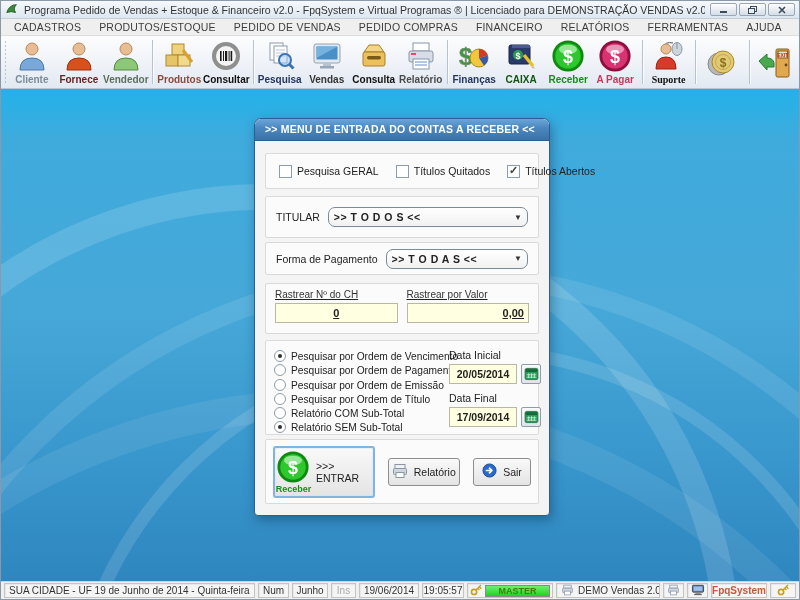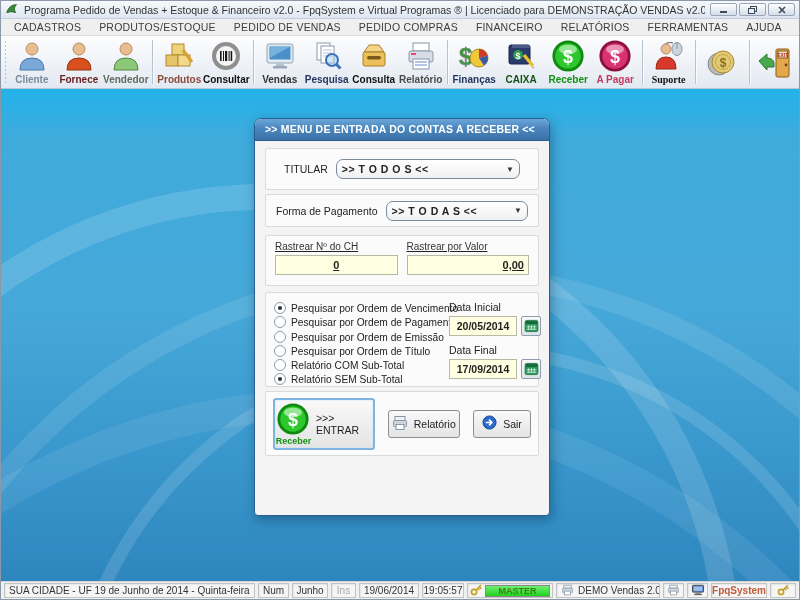--- a/index.html
+++ b/index.html
@@ -49,21 +49,21 @@
                letter-spacing:.2px; border-bottom:1px solid #2a5f93; white-space:nowrap; }
   .dlg-body { position:relative; height:375px; padding:0 10px; }
   .panel { background:#fbfbfb; border:1px solid #dadada; border-radius:2px; }
 
   .p-checks { margin-top:12px; height:36px; display:flex; align-items:center; gap:17px; padding:0 13px; }
   .chk { display:flex; align-items:center; gap:5px; cursor:pointer; white-space:nowrap; font-size:10.5px; }
   .cbox { width:13px; height:13px; border:1px solid #8e9cac; background:#fff; display:inline-flex;
           align-items:center; justify-content:center; flex:0 0 13px; }
   .cbox.on::after { content:"✓"; font-size:11px; font-weight:bold; color:#3f3f3f; margin-top:-1px; }
 
-  .p-titular { margin-top:7px; height:42px; display:flex; align-items:center; padding:0 18px; gap:8px; }
+  .p-titular { margin-top:7px; height:42px; display:flex; align-items:center; padding:0 10px; gap:8px; }
   .p-forma   { margin-top:4px; height:33px; display:flex; align-items:center; padding:0 10px; gap:8px; }
   .flabel { font-size:10.5px; color:#222; white-space:nowrap; }
   .combo { flex:1; height:20px; border:1px solid #7a8a99; border-radius:7px; background:linear-gradient(#fff,#f1f1f1);
            display:flex; align-items:center; padding:0 5px; cursor:pointer; }
   .combo .cval { flex:1; font-weight:bold; font-size:10.5px; letter-spacing:.5px; white-space:nowrap; overflow:hidden; }
   .combo .carr { font-size:8px; color:#333; }
 
   .p-rastrear { margin-top:8px; height:51px; display:flex; gap:9px; padding:5px 9px 0 9px; }
   .rcol { flex:1; display:flex; flex-direction:column;text-decoration:underline; }
   .rcol .rlab { font-size:10px; color:#333; margin-bottom:3px; white-space:nowrap; }
@@ -210,48 +210,48 @@
           </svg>
       </span>
       <span class="tlabel" style="color: rgb(17, 17, 17);">Consultar</span>
     </div>
 
     <span class="tsep"></span>
 
     <div class="titem">
       <span class="ticon">
         <svg width="32" height="32" viewBox="0 0 32 32">
-            <rect x="3" y="4" width="26" height="19" rx="2" fill="#e3eaf2" stroke="#93a3b5"></rect>
-            <rect x="5.5" y="6.5" width="21" height="13" fill="#4a90c8"></rect>
-            <path d="M5.5 6.5 L26.5 6.5 L5.5 18 Z" fill="#77b2dd"></path>
-            <rect x="12" y="23" width="8" height="3" fill="#b7c3cf"></rect>
-            <rect x="9" y="26" width="14" height="2.5" fill="#97a7b7"></rect>
-          </svg>
-      </span>
-      <span class="tlabel" style="color: rgb(51, 51, 51);">Vendas</span>
-    </div>
-    <div class="titem">
-      <span class="ticon">
-        <svg width="32" height="32" viewBox="0 0 32 32">
             <rect x="6" y="3" width="13" height="17" fill="#fff" stroke="#8a9ab0"></rect>
             <rect x="10" y="6" width="13" height="17" fill="#fff" stroke="#8a9ab0"></rect>
             <g stroke="#b9c4d2">
               <line x1="12" y1="10" x2="21" y2="10"></line>
               <line x1="12" y1="13" x2="21" y2="13"></line>
               <line x1="12" y1="16" x2="21" y2="16"></line>
             </g>
             <circle cx="21" cy="20" r="6" fill="rgba(150,200,240,.45)" stroke="#3a72b8" stroke-width="2"></circle>
             <line x1="25.5" y1="24.5" x2="29.5" y2="28.5" stroke="#3a72b8" stroke-width="3"></line>
           </svg>
       </span>
       <span class="tlabel" style="color: rgb(36, 54, 94);">Pesquisa</span>
     </div>
     <div class="titem">
       <span class="ticon">
         <svg width="32" height="32" viewBox="0 0 32 32">
+            <rect x="3" y="4" width="26" height="19" rx="2" fill="#e3eaf2" stroke="#93a3b5"></rect>
+            <rect x="5.5" y="6.5" width="21" height="13" fill="#4a90c8"></rect>
+            <path d="M5.5 6.5 L26.5 6.5 L5.5 18 Z" fill="#77b2dd"></path>
+            <rect x="12" y="23" width="8" height="3" fill="#b7c3cf"></rect>
+            <rect x="9" y="26" width="14" height="2.5" fill="#97a7b7"></rect>
+          </svg>
+      </span>
+      <span class="tlabel" style="color: rgb(51, 51, 51);">Vendas</span>
+    </div>
+    <div class="titem">
+      <span class="ticon">
+        <svg width="32" height="32" viewBox="0 0 32 32">
             <path d="M6 12 L11 5 L21 5 L26 12 Z" fill="#f4d488" stroke="#a8802a"></path>
             <rect x="5" y="12" width="22" height="14" rx="2" fill="#ecc05a" stroke="#a8802a"></rect>
             <rect x="9" y="16" width="14" height="3.5" rx="1.7" fill="#7a5a1a"></rect>
           </svg>
       </span>
       <span class="tlabel" style="color: rgb(17, 17, 17);">Consulta</span>
     </div>
     <div class="titem">
       <span class="ticon">
         <svg width="32" height="32" viewBox="0 0 32 32">
@@ -365,20 +365,34 @@
   <div class="client">
     <div class="arc arc1"></div>
     <div class="arc arc2"></div>
     <div class="arc arc3"></div>
     <div class="arc arc4"></div>
 
     <div class="dialog">
       <div class="dlg-title">&gt;&gt;   MENU DE ENTRADA DO CONTAS A RECEBER   &lt;&lt;</div>
       <div class="dlg-body">
 
+        <div class="panel p-checks">
+          <label class="chk">
+            <span class="cbox"></span>
+            <span>Pesquisa GERAL</span>
+          </label>
+          <label class="chk">
+            <span class="cbox"></span>
+            <span>Títulos Quitados</span>
+          </label>
+          <label class="chk">
+            <span class="cbox on"></span>
+            <span>Títulos Abertos</span>
+          </label>
+        </div>
 
         <div class="panel p-titular">
           <span class="flabel">TITULAR</span>
           <div class="combo">
             <span class="cval">&gt;&gt; T O D O S &lt;&lt;</span>
             <span class="carr">▼</span>
           </div>
         </div>
 
         <div class="panel p-forma">

